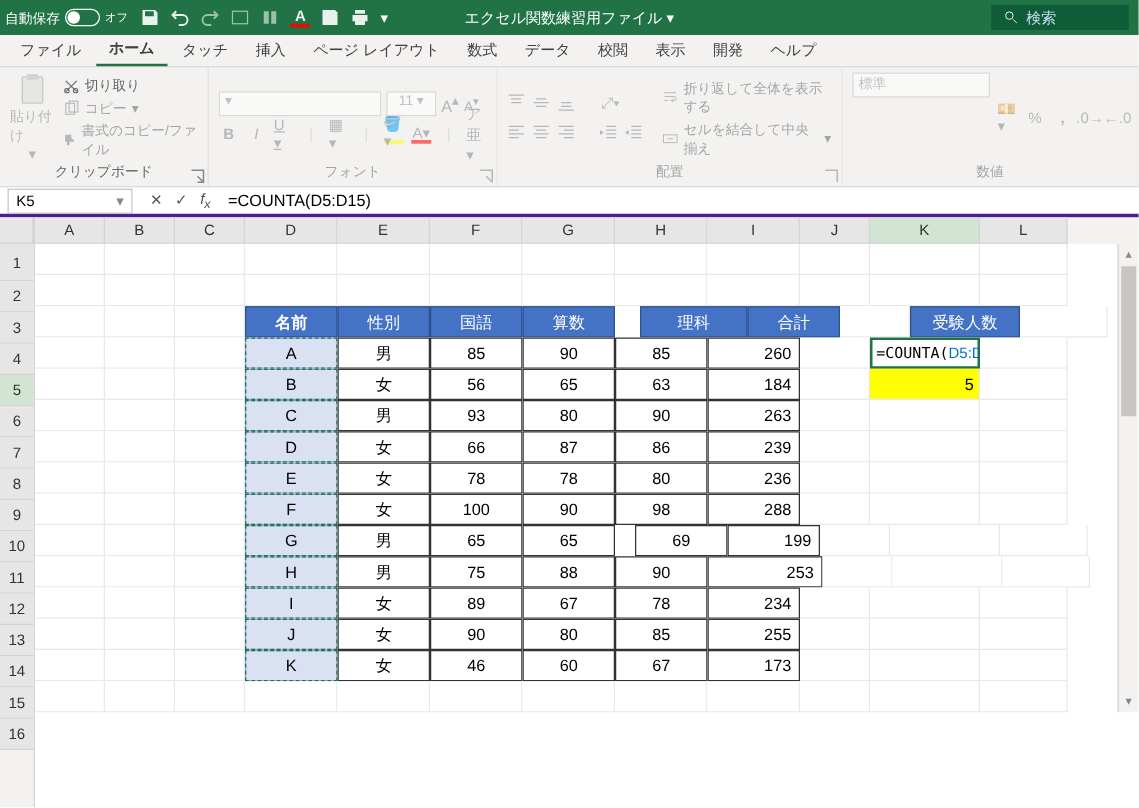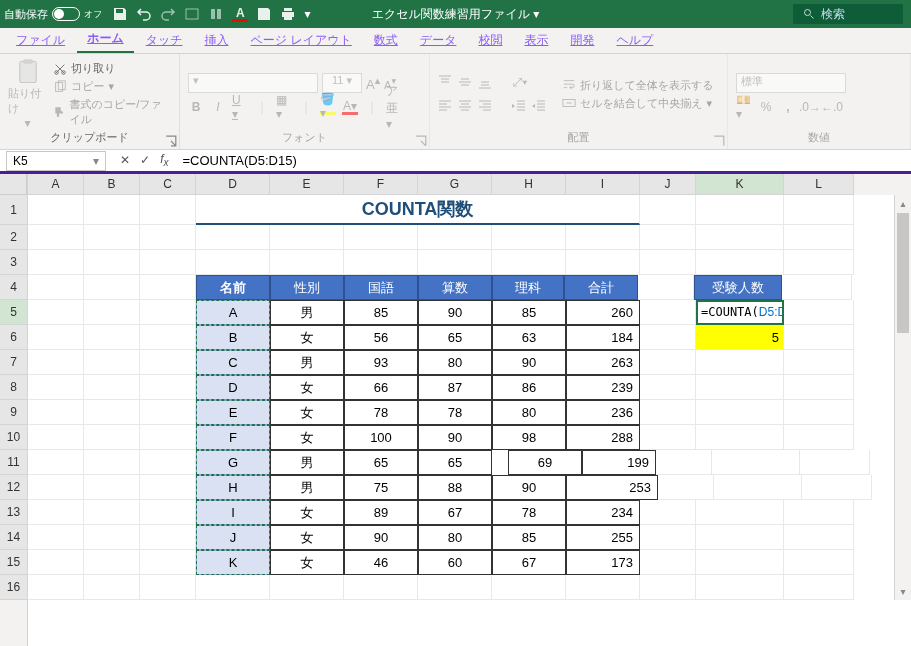--- a/index.html
+++ b/index.html
@@ -8,21 +8,21 @@
 .titlebar .autosave { display: flex; align-items: center; gap: 4px; font-size: 11px; }
 .toggle { width: 28px; height: 14px; border: 1px solid #fff; border-radius: 8px; position: relative; }
 .toggle::after { content:""; position:absolute; width:10px; height:10px; background:#fff; border-radius:50%; top:1px; left:1px; }
 .qat { display:flex; gap:8px; margin-left:10px; align-items:center; }
 .qat-icon { width:16px; height:16px; color:#fff; opacity:.9; }
 .title-center { position:absolute; left:50%; transform:translateX(-50%); font-size:12px; }
 .search { position:absolute; right:8px; display:flex; align-items:center; gap:6px; background:#0e5c38; padding:3px 10px; border-radius:0; width:110px; }
 .search input { background:transparent; border:none; color:#fff; font-size:12px; width:70px; outline:none; }
 .search input::placeholder { color:#cde; }
 .tabs { height:26px; background:#f3f2f1; display:flex; align-items:flex-end; padding:0 6px; gap:2px; border-bottom:1px solid #d4d4d4; }
-.tab { padding:5px 10px 4px; font-size:12px; color:#8b5cf6; cursor:pointer;text-decoration:underline; }
+.tab { padding:5px 10px 4px; font-size:12px; color:#404040; cursor:pointer; }
 .tab.active { border-bottom:2px solid #217346; font-weight:600; }
 .ribbon { height:96px; background:#f3f2f1; display:flex; border-bottom:1px solid #d4d4d4; }
 .rgroup { border-right:1px solid #e1dfdd; padding:4px 8px 2px; display:flex; flex-direction:column; justify-content:space-between; position:relative; }
 .rgroup-label { font-size:11px; color:#666; text-align:center; padding-bottom:2px; }
 .rgroup-body { flex:1; display:flex; gap:6px; }
 .paste-big { display:flex; flex-direction:column; align-items:center; width:44px; color:#888; }
 .paste-big svg { width:28px; height:28px; }
 .vstack { display:flex; flex-direction:column; gap:3px; justify-content:center; }
 .ritem { display:flex; align-items:center; gap:4px; font-size:11px; color:#666; }
 .ritem svg { width:14px; height:14px; }
@@ -250,21 +250,21 @@
           </div>
       </div>
     </div>
     <div class="rgroup-label">配置</div>
     <svg class="dialog-launcher" viewBox="0 0 10 10">
         <path stroke="#888" fill="none" d="M1 1h8v8"></path>
       </svg>
   </div>
 
   <div class="rgroup disabled" style="flex:1;">
-    <div class="rgroup-body" style="flex-direction:column; gap:6px; justify-content:center;">
+    <div class="rgroup-body" style="flex-direction:row; gap:6px; justify-content:center;">
       <div class="fontsel" style="width:110px;"><span>標準</span></div>
       <div class="btnrow">
         <span>💴▾</span>
         <span>%</span>
         <span style="font-weight:bold;">,</span>
         <span>.0→</span>
         <span>←.0</span>
       </div>
     </div>
     <div class="rgroup-label">数値</div>
@@ -316,29 +316,20 @@
         <div class="colhdr" style="width: 74px;">F</div>
         <div class="colhdr" style="width: 74px;">G</div>
         <div class="colhdr" style="width: 74px;">H</div>
         <div class="colhdr" style="width: 74px;">I</div>
         <div class="colhdr" style="width: 56px;">J</div>
         <div class="colhdr sel" style="width: 88px;">K</div>
         <div class="colhdr" style="width: 70px;">L</div>
       </div>
     <div class="sheet">
       <div class="rows" id="rows">
-          <div class="row tall">
-            <div class="cell " style="width: 56px;"></div>
-            <div class="cell " style="width: 56px;"></div>
-            <div class="cell " style="width: 56px;"></div>
-            <div class="cell merge-title" style="width: 444px;">COUNTA関数</div>
-            <div class="cell " style="width: 56px;"></div>
-            <div class="cell " style="width: 88px;"></div>
-            <div class="cell " style="width: 70px;"></div>
-          </div>
           <div class="row">
             <div class="cell " style="width: 56px;"></div>
             <div class="cell " style="width: 56px;"></div>
             <div class="cell " style="width: 56px;"></div>
             <div class="cell " style="width: 74px;"></div>
             <div class="cell " style="width: 74px;"></div>
             <div class="cell " style="width: 74px;"></div>
             <div class="cell " style="width: 74px;"></div>
             <div class="cell " style="width: 74px;"></div>
             <div class="cell " style="width: 74px;"></div>
@@ -361,21 +352,21 @@
             <div class="cell " style="width: 70px;"></div>
           </div>
           <div class="row">
             <div class="cell " style="width: 56px;"></div>
             <div class="cell " style="width: 56px;"></div>
             <div class="cell " style="width: 56px;"></div>
             <div class="cell th-blue" style="width: 74px; font-weight: bold;">名前</div>
             <div class="cell th-blue" style="width: 74px;">性別</div>
             <div class="cell th-blue" style="width: 74px;">国語</div>
             <div class="cell th-blue" style="width: 74px;">算数</div>
-            <div class="cell th-blue" style="width: 72px;">理科</div>
+            <div class="cell th-blue" style="width: 86px; margin-left: 20px;">理科</div>
             <div class="cell th-blue" style="width: 74px;">合計</div>
             <div class="cell " style="width: 56px;"></div>
             <div class="cell th-blue" style="width: 88px;">受験人数</div>
             <div class="cell " style="width: 70px;"></div>
           </div>
           <div class="row">
             <div class="cell " style="width: 56px;"></div>
             <div class="cell " style="width: 56px;"></div>
             <div class="cell " style="width: 56px;"></div>
             <div class="cell td-name marching" style="width: 74px;">A</div>

